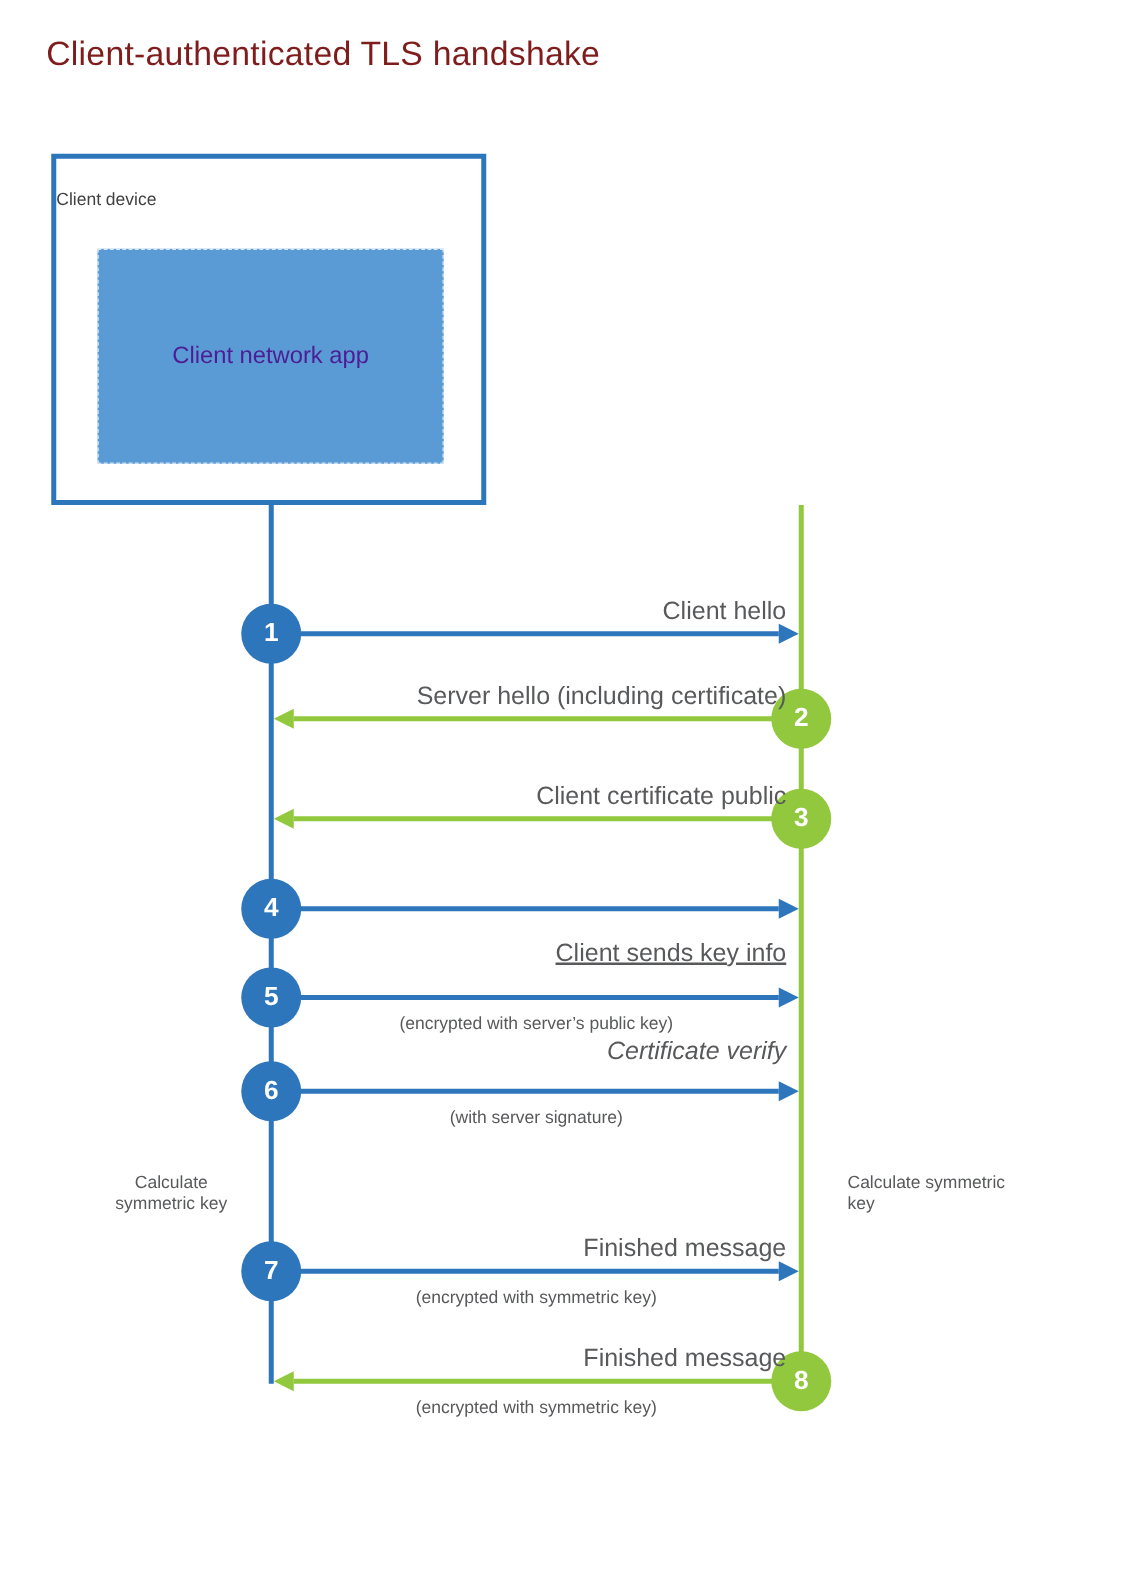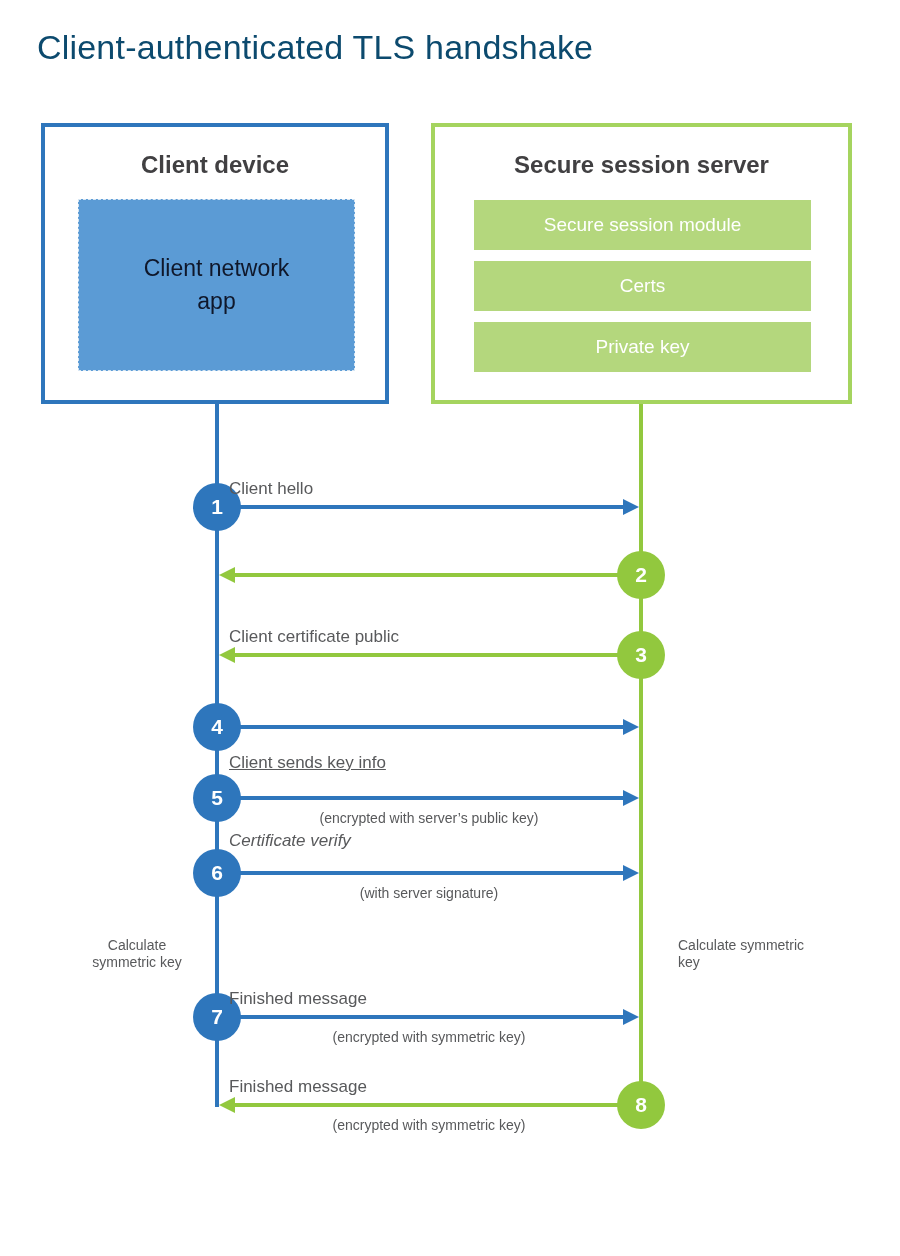--- a/index.html
+++ b/index.html
@@ -1,36 +1,36 @@
 <!DOCTYPE html>
 <html><head>
 <meta charset="utf-8">
 <style>
   html,body{margin:0;padding:0;background:#ffffff;}
   .canvas{
     position:relative;width:900px;height:1256px;background:#ffffff;overflow:hidden;
     font-family:"Liberation Sans","DejaVu Sans",sans-serif;color:#58595b;
   }
   .page-title{
-    position:absolute;left:37px;top:28px;font-size:34px;font-weight:300;
-    color:#0c4a6e;letter-spacing:0.2px;margin:0;
+    position:absolute;left:37px;top:28px;font-size:27px;font-weight:300;
+    color:#7f1d1d;letter-spacing:0.2px;margin:0;
   }
   .box{position:absolute;top:123px;height:273px;background:#ffffff;box-sizing:content-box;}
   .box.client{left:41px;width:340px;border:4px solid #2e76bc;}
   .box.server{left:431px;width:413px;border:4px solid #a5d45f;}
   .box-title{
-    position:absolute;left:0;top:24px;width:100%;text-align:center;
-    font-size:24px;font-weight:bold;color:#414042;
+    position:absolute;left:0;top:24px;width:100%;
+    font-size:14px;font-weight:normal;color:#414042;
   }
   .app-box{
     position:absolute;left:33px;top:72px;width:277px;height:172px;
     background:#5b9bd5;border:1px dashed rgba(255,255,255,0.75);box-sizing:border-box;
     display:flex;align-items:center;justify-content:center;text-align:center;
   }
-  .app-box span{color:#0f172a;font-size:23px;line-height:1.45;max-width:160px;display:inline-block;}
+  .app-box span{color:#4c1d95;font-size:19px;line-height:1.45;max-width:160px;display:inline-block;}
   .bar{
     position:absolute;left:39px;width:337px;height:50px;background:#b4d77d;
     color:#ffffff;font-size:19px;text-align:center;line-height:50px;
   }
   .lifeline{position:absolute;width:4px;}
   .lifeline.blue{background:#2e76bc;}
   .lifeline.green{background:#92c83e;}
   .circle{
     position:absolute;width:48px;height:48px;border-radius:50%;
     color:#ffffff;font-size:21px;font-weight:bold;
@@ -38,22 +38,22 @@
   }
   .circle.blue{background:#2e76bc;}
   .circle.green{background:#92c83e;}
   .hline{position:absolute;height:4px;z-index:2;}
   .hline.blue{background:#2e76bc;}
   .hline.green{background:#92c83e;}
   .ah{position:absolute;width:0;height:0;border-top:8px solid transparent;border-bottom:8px solid transparent;z-index:2;}
   .ah.right-blue{border-left:16px solid #2e76bc;}
   .ah.left-green{border-right:16px solid #92c83e;}
   .msg-label{
-    position:absolute;left:229px;width:400px;text-align:left;
-    font-size:17px;line-height:22px;color:#58595b;z-index:4;
+    position:absolute;left:229px;width:400px;text-align:right;
+    font-size:20px;line-height:22px;color:#58595b;z-index:4;
   }
   .msg-sub{
     position:absolute;left:229px;width:400px;text-align:center;
     font-size:14px;line-height:18px;color:#58595b;z-index:4;
   }
   .side-note{position:absolute;font-size:14px;line-height:17px;color:#58595b;}
 </style>
 </head>
 <body>
 
@@ -61,35 +61,30 @@
 
   <h1 class="page-title">Client-authenticated TLS handshake</h1>
 
   <div class="box client">
     <div class="box-title">Client device</div>
     <div class="app-box">
       <span>Client network app</span>
     </div>
   </div>
 
-  <div class="box server">
-    <div class="box-title">Secure session server</div>
-    <div class="bar" style="top:73px;">Secure session module</div>
-    <div class="bar" style="top:134px;">Certs</div>
-    <div class="bar" style="top:195px;">Private key</div>
-  </div>
 
   <div class="lifeline blue" style="left:215px;top:404px;height:703px;"></div>
   <div class="lifeline green" style="left:639px;top:404px;height:701px;"></div>
 
   <div class="msg-label" style="top:478px;">Client hello</div>
   <div class="hline blue" style="left:217px;top:505px;width:406px;"></div>
   <div class="ah right-blue" style="left:623px;top:499px;"></div>
   <div class="circle blue" style="left:193px;top:483px;">1</div>
 
+  <div class="msg-label" style="top:546px;">Server hello (including certificate)</div>
   <div class="hline green" style="left:235px;top:573px;width:406px;"></div>
   <div class="ah left-green" style="left:219px;top:567px;"></div>
   <div class="circle green" style="left:617px;top:551px;">2</div>
 
   <div class="msg-label" style="top:626px;">Client certificate public</div>
   <div class="hline green" style="left:235px;top:653px;width:406px;"></div>
   <div class="ah left-green" style="left:219px;top:647px;"></div>
   <div class="circle green" style="left:617px;top:631px;">3</div>
 
   <div class="hline blue" style="left:217px;top:725px;width:406px;"></div>

